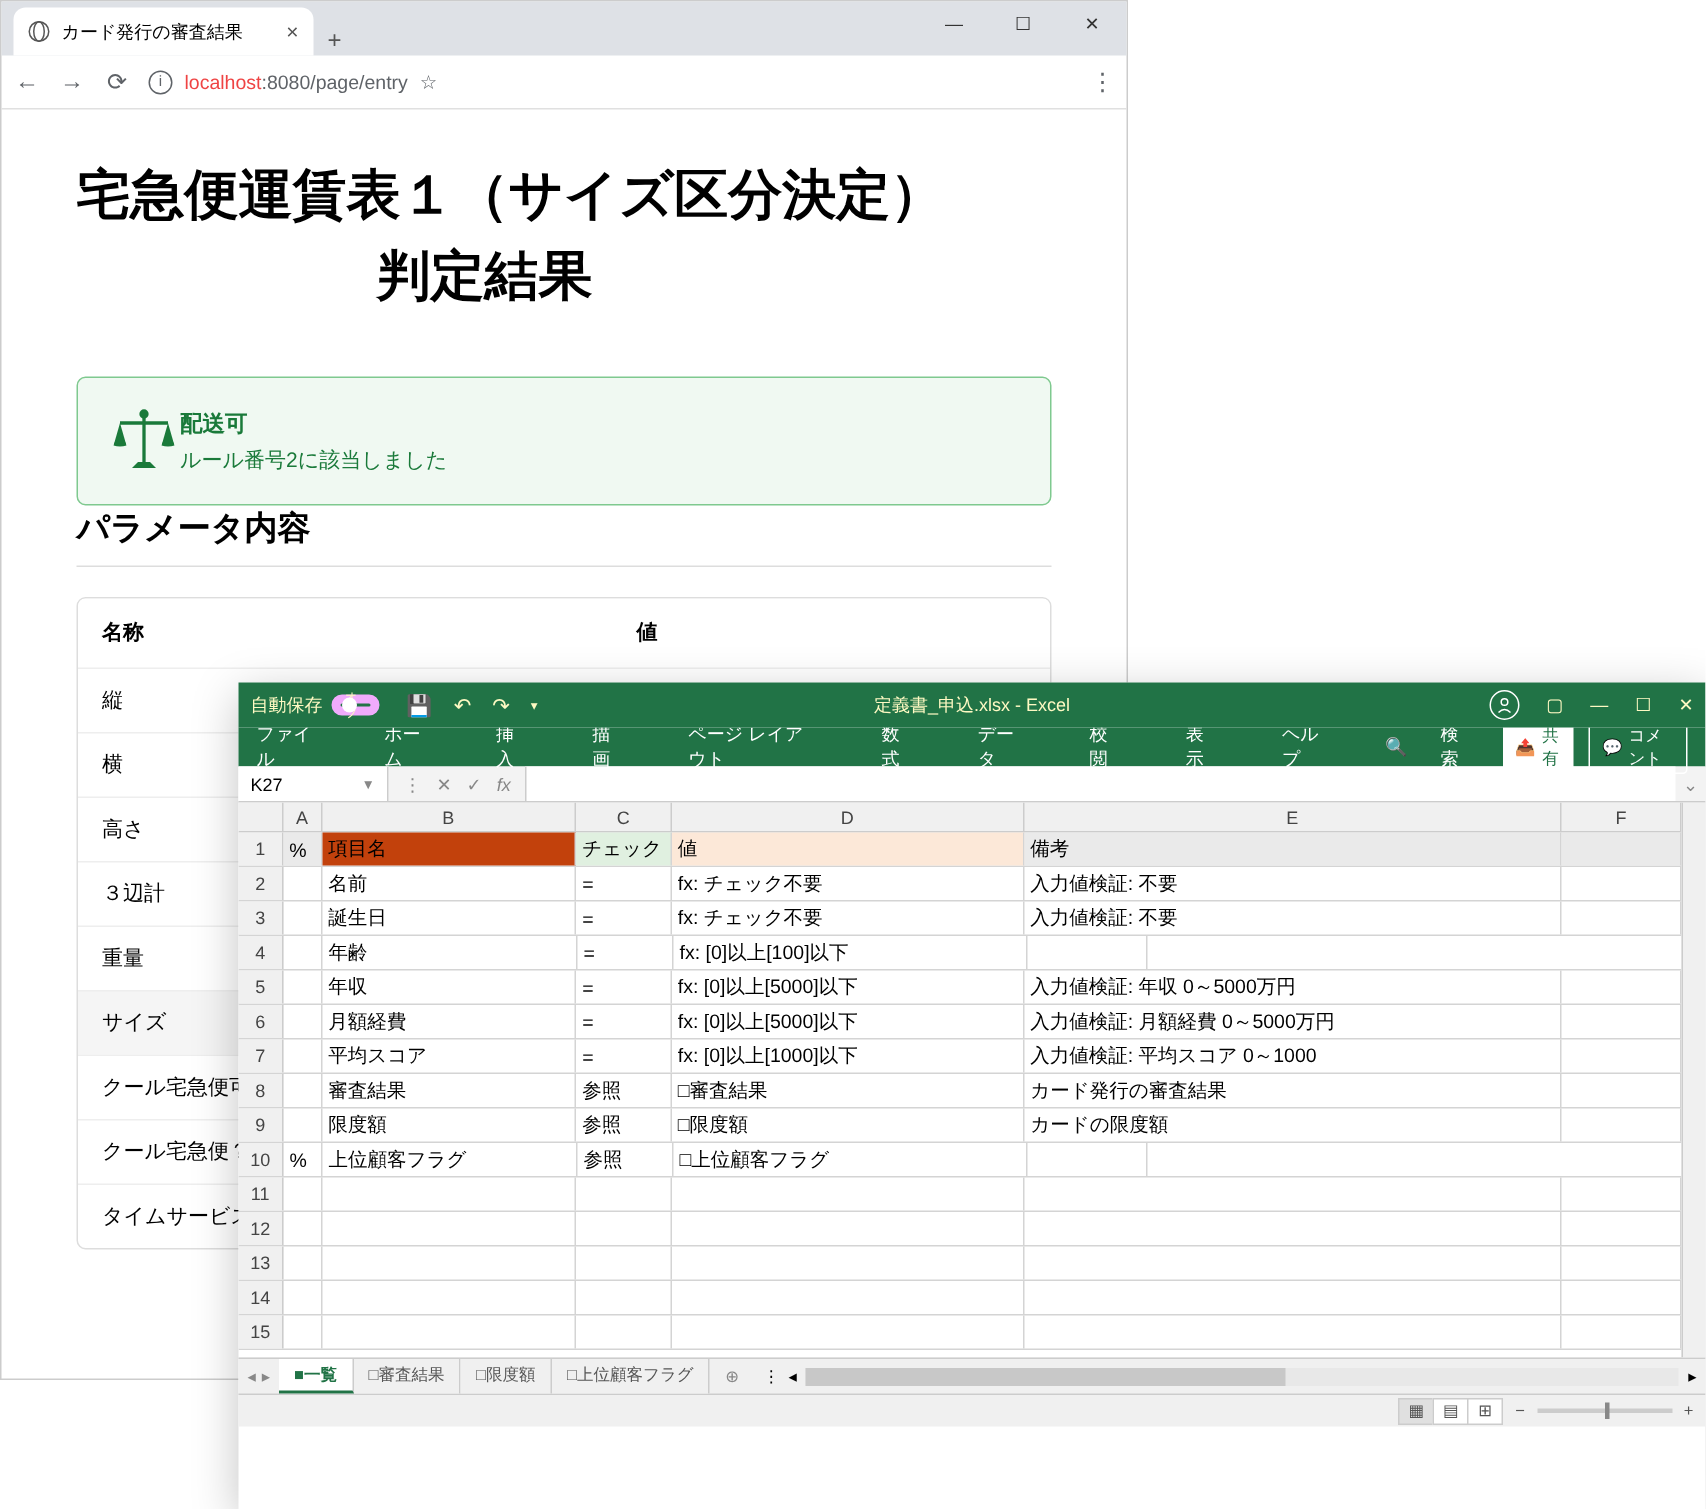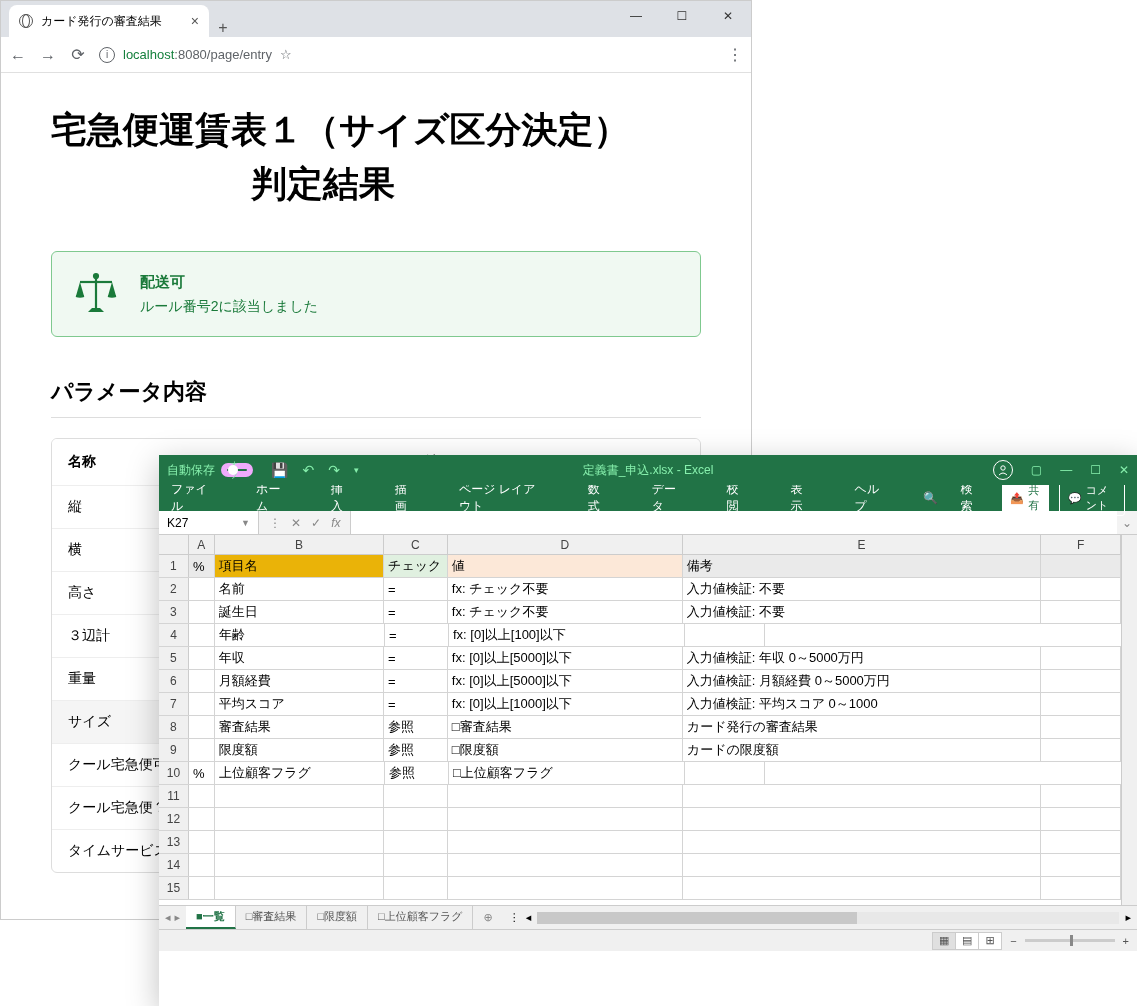--- a/index.html
+++ b/index.html
@@ -12,50 +12,50 @@
 .browser-tab .globe { width: 14px; height: 14px; border: 1.2px solid #555; border-radius: 50%; position: relative; }
 .browser-tab .globe::before { content: ""; position: absolute; left: 50%; top: -1px; bottom: -1px; width: 6px; border: 1.2px solid #555; border-radius: 50%; transform: translateX(-50%); }
 .browser-tab .close { margin-left: auto; font-size: 14px; color: #555; }
 .newtab { width: 28px; text-align: center; font-size: 16px; color: #555; }
 .win-controls { position: absolute; right: 0; top: 0; display: flex; }
 .win-btn { width: 46px; height: 30px; display: flex; align-items: center; justify-content: center; font-size: 12px; color: #333; }
 .browser-toolbar { height: 36px; display: flex; align-items: center; padding: 0 8px; gap: 12px; border-bottom: 1px solid #e0e0e0; }
 .nav-icon { width: 18px; height: 18px; display: flex; align-items: center; justify-content: center; color: #5f6368; font-size: 16px; }
 .url-bar { flex: 1; display: flex; align-items: center; gap: 8px; font-size: 13px; color: #5f6368; }
 .url-bar .info { width: 16px; height: 16px; border: 1.2px solid #5f6368; border-radius: 50%; display: flex; align-items: center; justify-content: center; font-size: 10px; }
-.url-host { color: #15803d; }
+.url-host { color: #ef4444; }
 .url-path { color: #5f6368; }
 .star { color: #5f6368; }
 .dots { margin-left: auto; font-size: 16px; color: #5f6368; }
 
 .page { padding: 30px 50px; }
 .page-title { font-family: serif; font-size: 36px; font-weight: bold; line-height: 1.5; text-align: left; margin-bottom: 40px; }
 .page-title .line2 { display: block; padding-left: 200px; }
 
-.result-box { border: 1px solid #7fc98f; background: #f0f9f2; border-radius: 6px; padding: 18px 20px; display: flex; gap: 20px; align-items: center; margin-bottom: 40px; }
+.result-box { border: 1px solid #7fc98f; background: #f0f9f2; border-radius: 6px; padding: 18px 20px; display: flex; align-items: center; }
 .scales-icon { width: 48px; height: 48px; }
 .scales-icon svg { width: 100%; height: 100%; }
 .result-text .status { color: #1a7a3a; font-weight: bold; font-size: 15px; margin-bottom: 6px; }
 .result-text .msg { color: #1a7a3a; font-size: 14px; }
 
 .section-title { font-family: serif; font-size: 22px; font-weight: bold; margin-bottom: 10px; }
 .hr { border: none; border-top: 1px solid #ddd; margin-bottom: 20px; }
 
 .param-table { width: 100%; border: 1px solid #ddd; border-radius: 6px; overflow: hidden; }
 .param-header { display: flex; background: #fff; font-weight: bold; font-size: 14px; }
 .param-header > div { padding: 14px 16px; }
 .param-row { display: flex; border-top: 1px solid #eee; font-size: 14px; }
 .param-row > div { padding: 12px 16px; }
 .col-name { flex: 0 0 55%; }
 .col-value { flex: 1; }
 .param-row.selected { background: #f5f5f5; }
 
 
 .excel { position: absolute; left: 159px; top: 455px; width: 978px; height: 551px; background: #fff; box-shadow: 0 8px 30px rgba(0,0,0,.25); }
-.excel-titlebar { height: 30px; background: #217346; color: #86efac; display: flex; align-items: center; padding: 0 8px; font-size: 12px; position: relative; }
+.excel-titlebar { height: 30px; background: #217346; color: #fef9c3; display: flex; align-items: center; padding: 0 8px; font-size: 12px; position: relative; }
 .autosave { display: flex; align-items: center; gap: 6px; }
 .autosave-toggle { width: 32px; height: 14px; border: 6px solid #f0abfc; border-radius: 8px; position: relative; font-size: 8px; display: flex; align-items: center; justify-content: flex-end; padding: 0 3px; }
 .autosave-toggle::before { content: ""; position: absolute; left: 1px; width: 10px; height: 10px; background: #fff; border-radius: 50%; }
 .qat { display: flex; gap: 14px; margin-left: 18px; align-items: center; }
 .qat span { font-size: 14px; }
 .excel-title { position: absolute; left: 50%; transform: translateX(-50%); }
 .excel-winbtns { margin-left: auto; display: flex; gap: 18px; align-items: center; }
 .excel-winbtns .acct { width: 20px; height: 20px; border: 1.2px solid #fff; border-radius: 50%; display: flex; align-items: center; justify-content: center; }
 
 .ribbon-tabs { height: 26px; background: #217346; color: #fff; display: flex; align-items: center; padding: 0 12px; gap: 22px; font-size: 12px; }
@@ -78,21 +78,21 @@
 .grid-row { display: flex; height: 23px; border-bottom: 1px solid #d4d4d4; font-size: 13px; }
 .rowh { width: 30px; background: #f0f0f0; border-right: 1px solid #ccc; text-align: center; font-size: 12px; color: #444; display: flex; align-items: center; justify-content: center; }
 .cell { border-right: 1px solid #d4d4d4; padding: 0 4px; display: flex; align-items: center; overflow: hidden; white-space: nowrap; }
 .cA { width: 26px; }
 .cB { width: 170px; }
 .cC { width: 64px; }
 .cD { width: 236px; }
 .cE { width: 360px; }
 .cF { width: 80px; }
 .hdr-row .cell { background: #eaeaea; }
-.hdr-row .cB { background: #eab308; font-family: Liberation Serif, serif; }
+.hdr-row .cB { background: #c2410c; font-family: Liberation Serif, serif; }
 .hdr-row .cC { background: #e0f0e0; }
 .hdr-row .cD { background: #fce8d8; }
 .vscroll { width: 16px; background: #f0f0f0; border-left: 1px solid #ccc; }
 
 .sheet-tabs { height: 24px; border-top: 1px solid #ccc; display: flex; align-items: center; font-size: 11px; background: #f0f0f0; }
 .sheet-nav { display: flex; gap: 4px; padding: 0 6px; color: #888; }
 .sheet-tab { padding: 3px 10px; border-right: 1px solid #ccc; background: #fff; color: #217346; }
 .sheet-tab.active { border-bottom: 2px solid #217346; font-weight: bold; }
 .sheet-tab.inactive { background: #f0f0f0; color: #555; }
 .add-sheet { padding: 0 10px; color: #888; }

